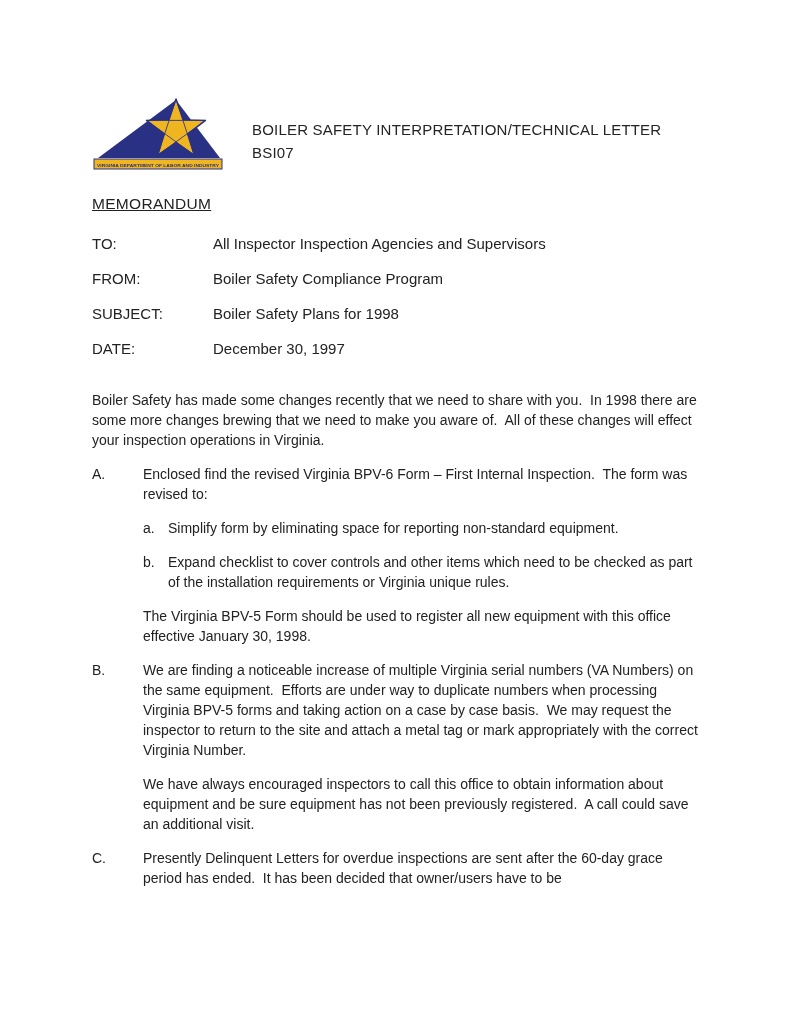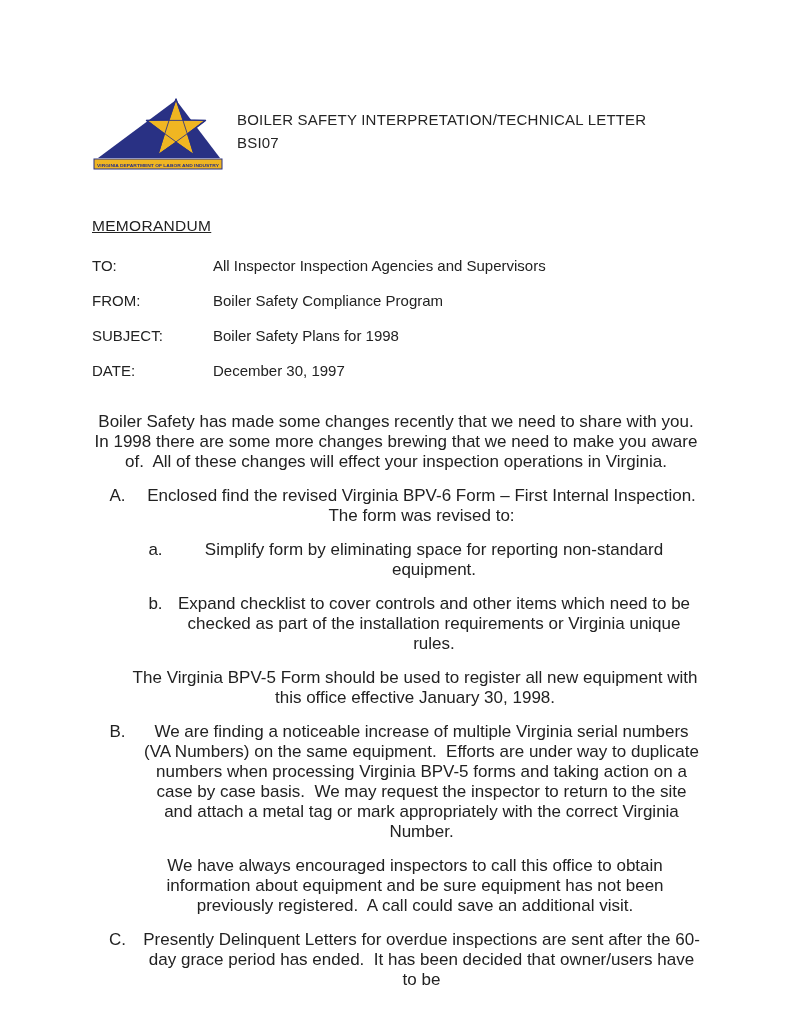--- a/index.html
+++ b/index.html
@@ -10,62 +10,61 @@
     margin: 0 auto;
     background: #ffffff;
     box-sizing: border-box;
     padding: 88px 91px 0 92px;
     font-family: "Liberation Sans", sans-serif;
     color: #222222;
     overflow: hidden;
   }
 
   
-  .masthead { display: flex; align-items: flex-start; }
+  .masthead { display: flex; align-items: center; gap: 15px; }
   .logo-box { flex: 0 0 132px; height: 86px; }
   .title-block {
     margin-left: 13px;
     padding-top: 20px;
     font-size: 15px;
     line-height: 23px;
     letter-spacing: 0.2px;
     color: #242424;
   }
 
   
   .memo-heading {
-    margin: 43px 0 0 0;
+    margin: 21px 0 0 0;
     font-size: 15.5px;
     font-weight: normal;
     letter-spacing: 0.3px;
     text-decoration: underline;
     color: #222222;
   }
 
   
   .fields { margin-top: 21px; }
   .field-row { display: flex; margin-bottom: 15px; font-size: 15px; line-height: 20px; }
   .field-label { flex: 0 0 121px; }
   .field-value { flex: 1 1 auto; }
 
   
   .body { margin-top: 31px; }
   .para, .item {
-    font-size: 17px;
+    font-size: 14px;
     line-height: 20px;
     margin: 0 0 14px 0;
     white-space: pre-wrap;
-    text-align: center;
   }
   .item { display: flex; }
   .item .marker { flex: 0 0 51px; }
   .item .item-text { flex: 1 1 auto; }
   .item.sub { margin-left: 51px; }
   .item.sub .marker { flex: 0 0 25px; }
-  .cont { margin-left: 38px; }
+  .cont { margin-left: 51px; }
 </style>
 </head>
 <body>
 
 <div class="page">
 
   <header class="masthead">
     <div class="logo-box">
       <svg viewBox="0 0 132 86" width="132" height="86" aria-hidden="true">
         <polygon points="6,70 128,70 84,12" fill="#293184"></polygon>

